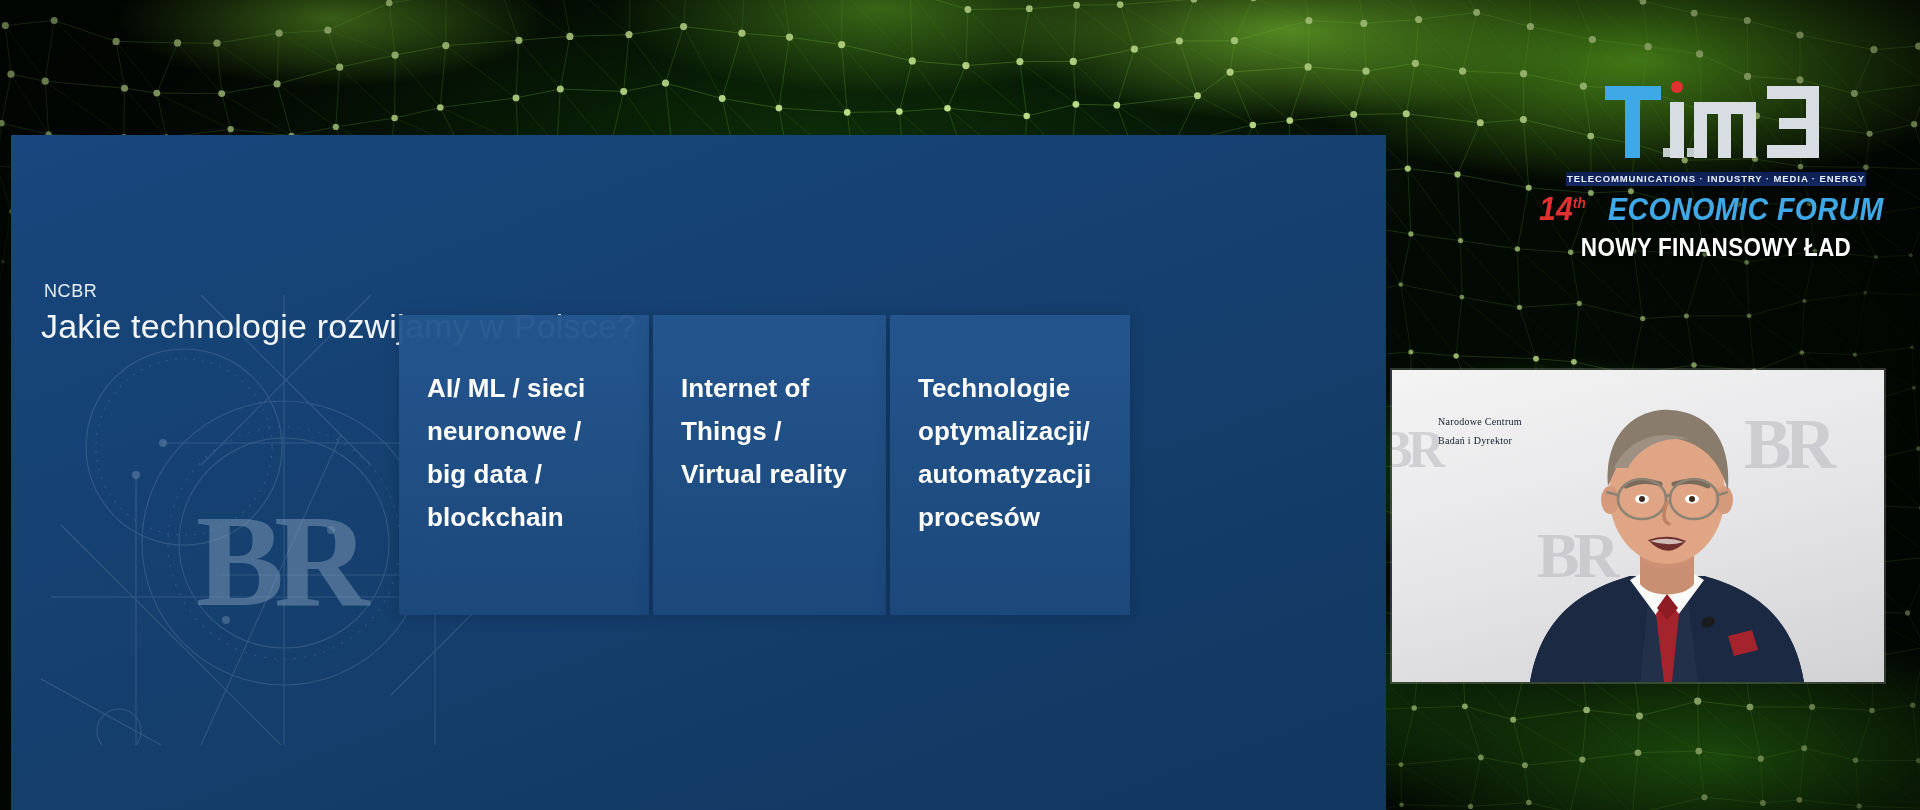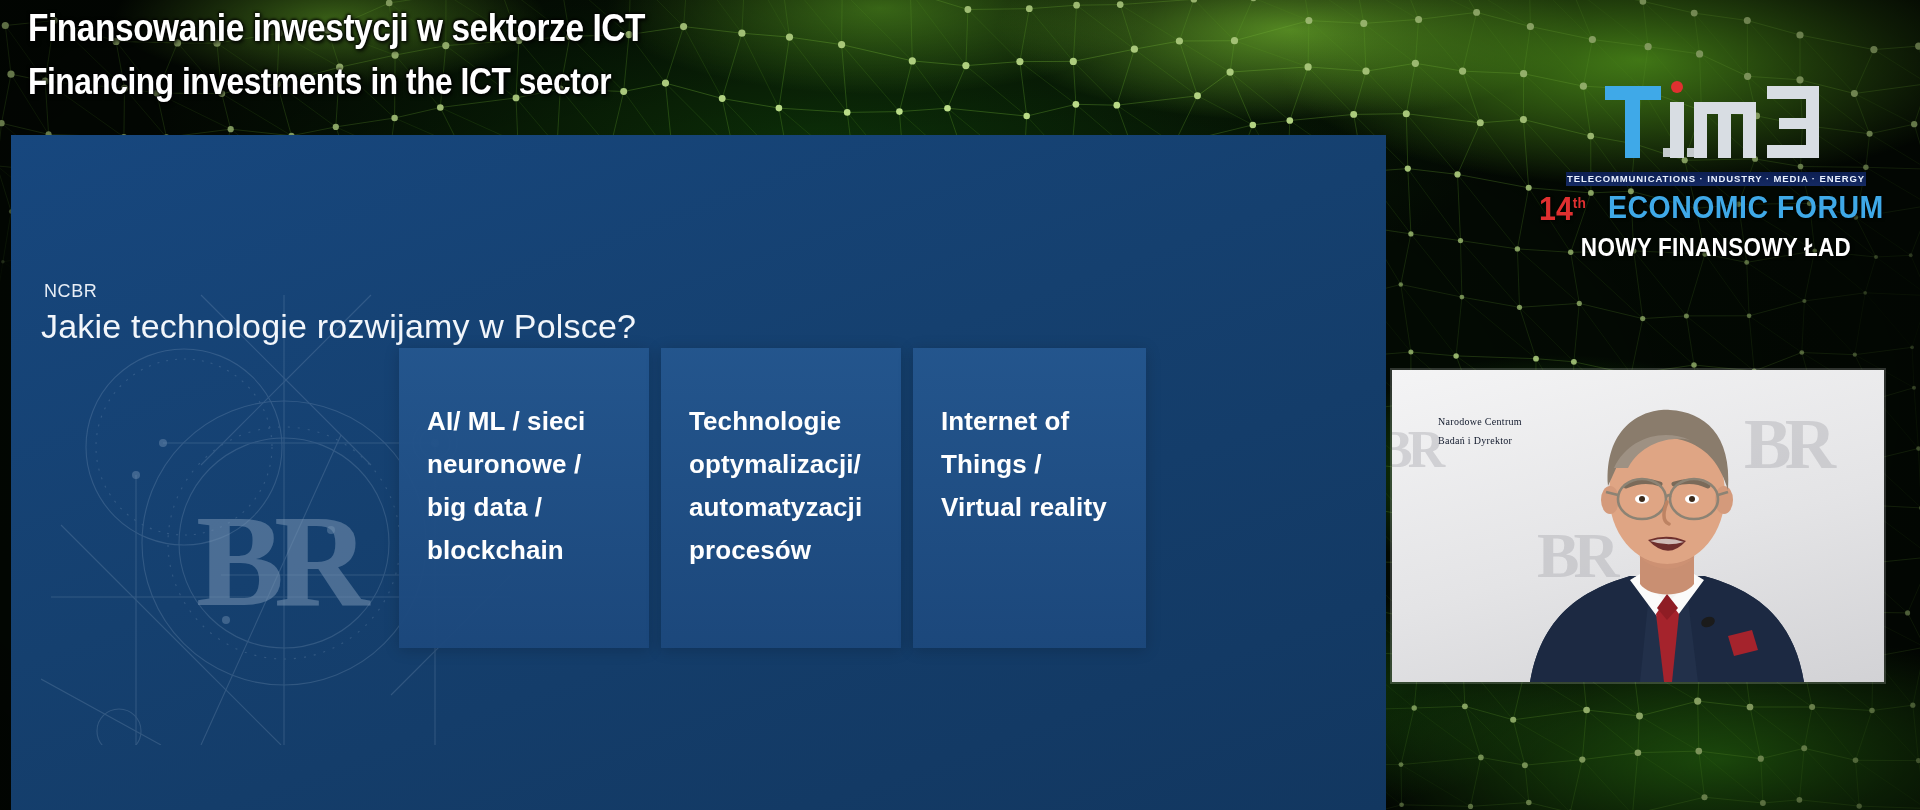--- a/index.html
+++ b/index.html
@@ -113,23 +113,22 @@
     letter-spacing: 0.2px;
     font-family: "Liberation Sans", sans-serif;
   }
 
   
   .cards {
     position: absolute;
     left: 388px;
     top: 180px;
     display: flex;
-    gap: 12px;
+    gap: 4px;
     align-items: flex-end;
-    margin-top: 33px;
   }
   .card {
     background: linear-gradient(180deg, rgba(36,86,142,0.96) 0%, rgba(28,72,124,0.96) 100%);
     box-shadow: 0 2px 14px rgba(0,0,0,0.18);
     padding: 52px 28px 26px 28px;
     box-sizing: border-box;
   }
   .card-1 { width: 250px; height: 300px; }
   .card-2 { width: 233px; height: 300px; }
   .card-3 { width: 240px; height: 300px; }
@@ -166,24 +165,25 @@
     font-weight: bold;
     letter-spacing: 0.9px;
     line-height: 14px;
     height: 14px;
     white-space: nowrap;
     overflow: hidden;
   }
   .forum-line {
     margin-top: 4px;
     display: flex;
-    align-items: flex-start;
+    align-items: flex-end;
     justify-content: center;
     gap: 8px;
     white-space: nowrap;
+    font-style: italic;
   }
   .forum-num {
     color: #e03030;
     font-size: 33px;
     font-weight: bold;
     font-family: "Liberation Sans", sans-serif;
     transform: scaleX(0.92);
     text-shadow: 1px 1px 3px rgba(0,0,0,0.9);
   }
   .forum-num sup { font-size: 15px; }
@@ -1732,24 +1732,20 @@
         <circle cx="1704.5" cy="797.2" r="3.05" fill="#d9ff9e" fill-opacity="0.877"></circle>
         <circle cx="1762.9" cy="803.0" r="2.94" fill="#d9ff9e" fill-opacity="0.820"></circle>
         <circle cx="1799.4" cy="799.8" r="2.86" fill="#d9ff9e" fill-opacity="0.782"></circle>
         <circle cx="1859.2" cy="806.1" r="2.67" fill="#d9ff9e" fill-opacity="0.687"></circle>
         <circle cx="1926.3" cy="808.5" r="2.45" fill="#d9ff9e" fill-opacity="0.575"></circle>
       </g>
   </svg>
 
   <div class="bg-vignette"></div>
 
-  <div class="header-titles">
-    <div class="title-pl">Finansowanie inwestycji w sektorze ICT</div>
-    <div class="title-en">Financing investments in the ICT sector</div>
-  </div>
 
   <div class="slide">
 
     <svg class="slide-wm" viewBox="0 0 470 470">
       <g stroke="#cfe0f2" fill="none" opacity="0.30" stroke-width="1.1">
         <circle cx="143" cy="172" r="98"></circle>
         <circle cx="143" cy="172" r="88" stroke-dasharray="2 7"></circle>
         <circle cx="243" cy="268" r="142"></circle>
         <circle cx="243" cy="268" r="116" stroke-dasharray="2 8"></circle>
         <circle cx="243" cy="268" r="105"></circle>
@@ -1779,25 +1775,25 @@
       <text x="155" y="330" font-family="Liberation Serif, serif" font-size="132" font-weight="bold" fill="#d9e6f5" opacity="0.55" letter-spacing="-10">BR</text>
     </svg>
 
     <div class="slide-kicker">NCBR</div>
     <div class="slide-heading">Jakie technologie rozwijamy w Polsce?</div>
 
     <div class="cards">
       <div class="card card-1">
         <div class="card-text">AI/ ML / sieci neuronowe / big data / blockchain</div>
       </div>
+      <div class="card card-2">
+        <div class="card-text">Internet of Things / Virtual reality</div>
+      </div>
       <div class="card card-3">
         <div class="card-text">Technologie optymalizacji/ automatyzacji procesów</div>
-      </div>
-      <div class="card card-2">
-        <div class="card-text">Internet of Things / Virtual reality</div>
       </div>
     </div>
   </div>
 
   <div class="forum-logo">
 
     <div class="time-mark">
       <svg viewBox="0 0 230 90" width="230" height="90">
 
         <rect x="4" y="6" width="56" height="14" fill="#3fa9e8"></rect>

